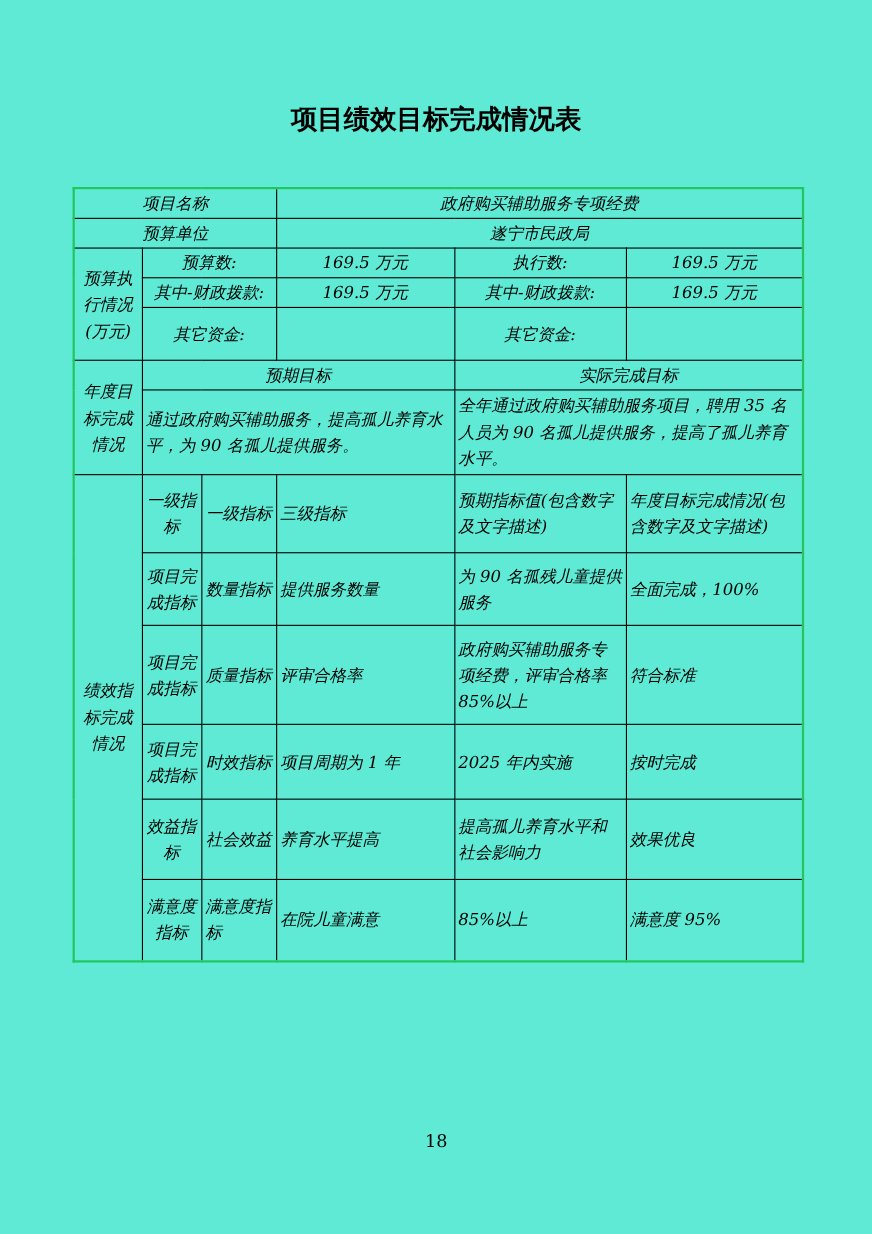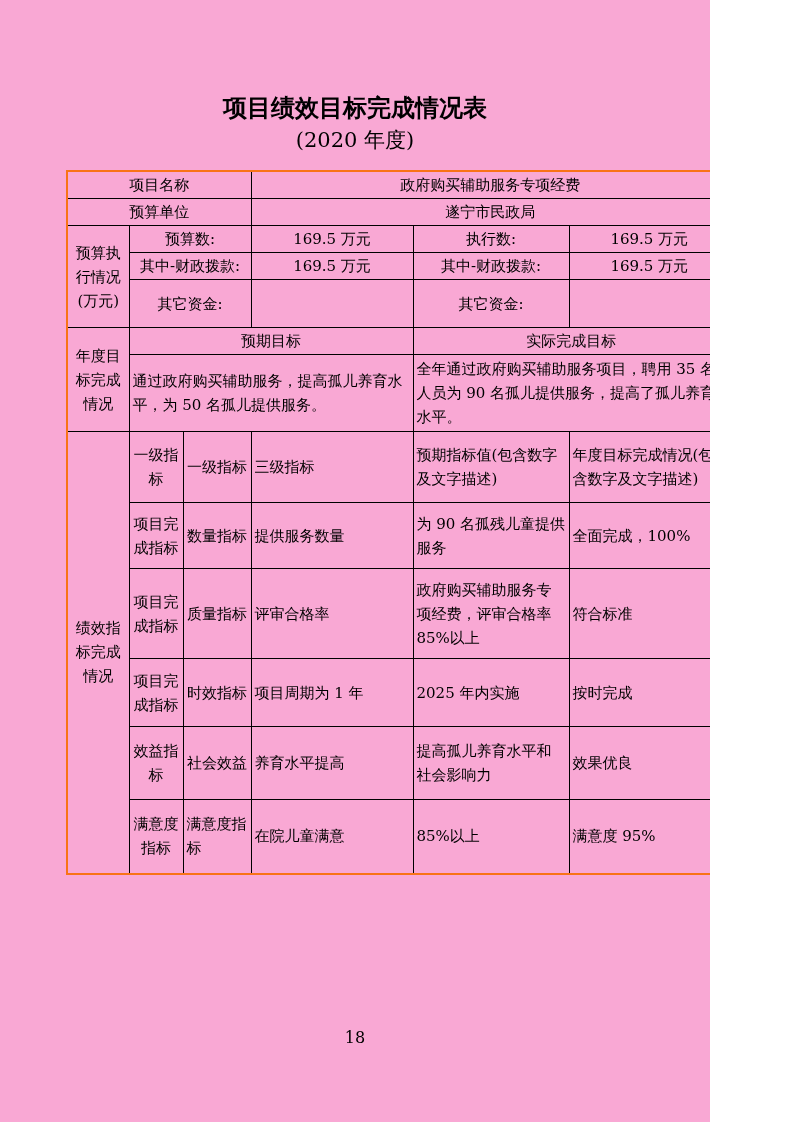--- a/index.html
+++ b/index.html
@@ -8,23 +8,23 @@
     background: #ffffff;
   }
   body {
     width: 793px;
     height: 1122px;
     font-family: "DejaVu Serif", serif;
     color: #000000;
   }
   .page {
     position: relative;
-    width: 710px;
+    width: 793px;
     height: 1122px;
-    background: #f9a8d4;
+    background: #5eead4;
     overflow: hidden;
   }
   .title {
     position: absolute;
     top: 92px;
     left: 0;
     width: 100%;
     text-align: center;
     font-size: 24px;
     font-weight: bold;
@@ -40,21 +40,22 @@
     font-weight: normal;
     line-height: 28px;
   }
   table.perf {
     position: absolute;
     left: 66px;
     top: 170px;
     width: 663px;
     border-collapse: collapse;
     table-layout: fixed;
-    border: 2px solid #f97316;
+    border: 2px solid #22c55e;
+    font-style: italic;
   }
   table.perf td {
     border: 1px solid #000;
     font-size: 15px;
     line-height: 24px;
     padding: 1px 3px;
     vertical-align: middle;
     overflow: hidden;
     word-break: break-word;
   }
@@ -68,21 +69,20 @@
     text-align: center;
     font-size: 16px;
   }
 </style>
 </head>
 <body>
 
 <div class="page">
 
   <div class="title">项目绩效目标完成情况表</div>
-  <div class="subtitle">(2020 年度)</div>
 
   <table class="perf">
     <colgroup>
       <col style="width:62px">
       <col style="width:54px">
       <col style="width:68px">
       <col style="width:162px">
       <col style="width:156px">
       <col style="width:161px">
     </colgroup>
@@ -117,21 +117,21 @@
       <td class="c">其它资金:</td>
       <td class="c"></td>
     </tr>
 
     <tr style="height:26px">
       <td class="c" rowspan="2">年度目标完成情况</td>
       <td class="c" colspan="3">预期目标</td>
       <td class="c" colspan="2">实际完成目标</td>
     </tr>
     <tr style="height:77px">
-      <td class="l" colspan="3">通过政府购买辅助服务，提高孤儿养育水平，为 50 名孤儿提供服务。</td>
+      <td class="l" colspan="3">通过政府购买辅助服务，提高孤儿养育水平，为 90 名孤儿提供服务。</td>
       <td class="l" colspan="2">全年通过政府购买辅助服务项目，聘用 35 名人员为 90 名孤儿提供服务，提高了孤儿养育水平。</td>
     </tr>
 
     <tr style="height:71px">
       <td class="c" rowspan="6">绩效指标完成情况</td>
       <td class="c">一级指标</td>
       <td class="c">一级指标</td>
       <td class="l">三级指标</td>
       <td class="l">预期指标值(包含数字及文字描述)</td>
       <td class="l">年度目标完成情况(包含数字及文字描述)</td>

